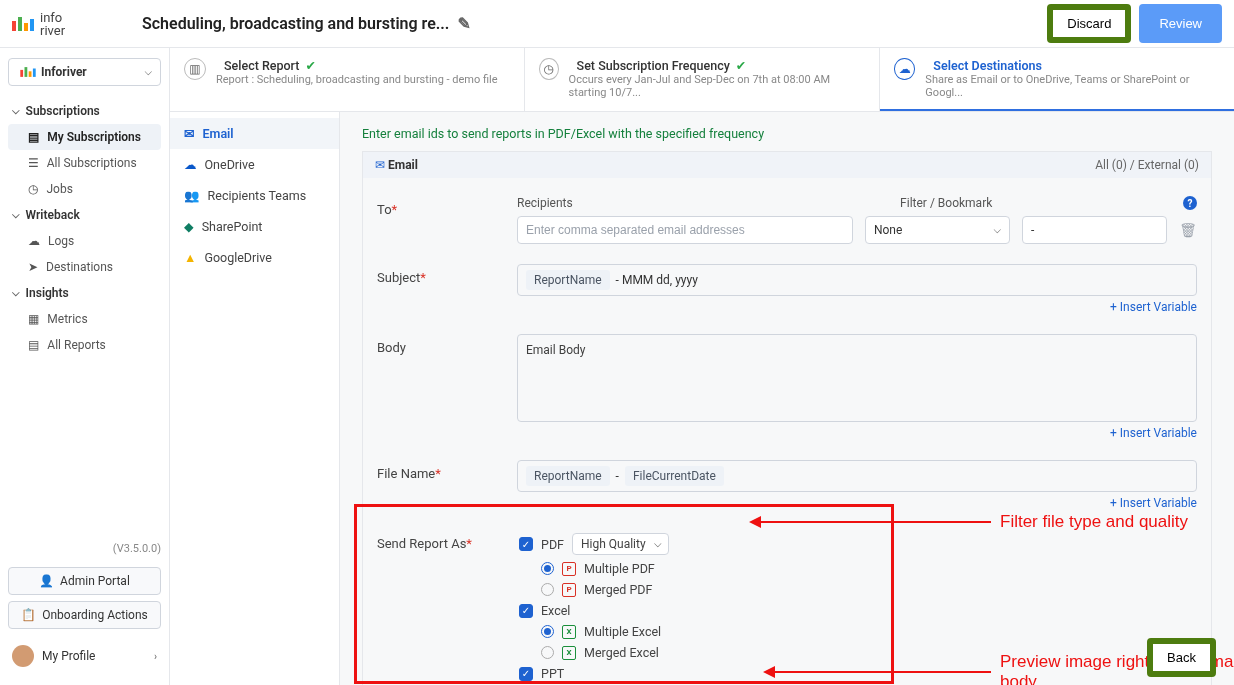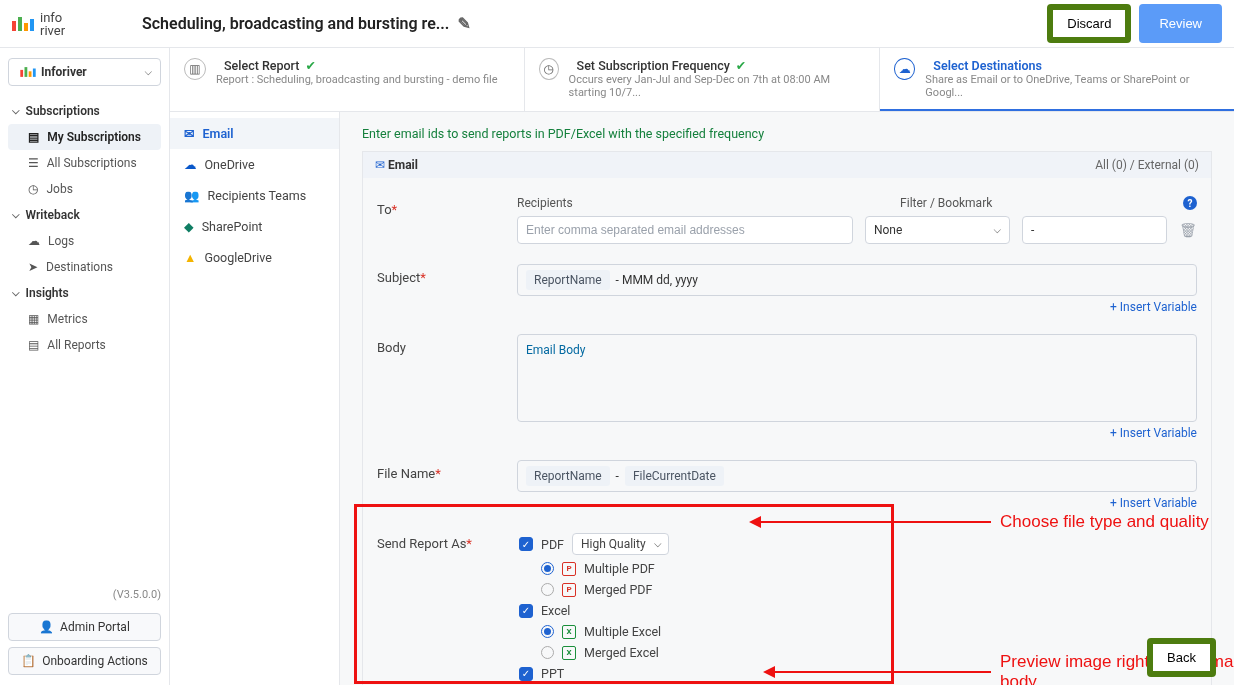--- a/index.html
+++ b/index.html
@@ -96,21 +96,21 @@
   .form-label{width:140px;color:#444;font-size:13px;padding-top:6px;}
   .req{color:#d93025;}
   .form-body{flex:1;}
   .col-hdr{font-size:12px;color:#555;padding-bottom:4px;}
   .input, .select {
     border:1px solid #d0d5dd;border-radius:4px;padding:6px 8px;font-size:12px;width:100%;background:#fff;
   }
   .input::placeholder{color:#9aa1ab;}
   .chip{display:inline-block;background:#eef2f7;color:#4b5563;padding:3px 8px;border-radius:3px;font-size:12px;}
   .chip-wrap{border:1px solid #d0d5dd;border-radius:4px;padding:5px 8px;display:flex;align-items:center;gap:6px;flex-wrap:wrap;}
-  .textarea{border:1px solid #d0d5dd;border-radius:4px;padding:8px;min-height:88px;font-size:12px;color:#0369a1;}
+  .textarea{border:1px solid #d0d5dd;border-radius:4px;padding:8px;min-height:88px;font-size:12px;color:#404040;}
   .link-actions{text-align:right;font-size:12px;color:#1e62d0;padding-top:4px;}
   .link-actions span{cursor:pointer;}
 
   .checkbox, .radio{display:flex;align-items:center;gap:8px;font-size:12.5px;color:#444;padding:3px 0;}
   .cb{width:14px;height:14px;border:1.5px solid #1e62d0;border-radius:3px;display:inline-flex;align-items:center;justify-content:center;background:#1e62d0;color:#fff;font-size:10px;}
   .rb{width:13px;height:13px;border:1.5px solid #1e62d0;border-radius:50%;display:inline-flex;align-items:center;justify-content:center;}
   .rb.sel::after{content:'';width:7px;height:7px;border-radius:50%;background:#1e62d0;}
   .rb.unsel{border-color:#aaa;}
   .small-select{border:1px solid #d0d5dd;border-radius:4px;padding:3px 22px 3px 8px;font-size:12px;background:#fff;display:inline-flex;align-items:center;gap:8px;position:relative;}
   .small-select .caret{position:absolute;right:6px;color:#555;}
@@ -216,20 +216,27 @@
     <div class="leftnav-spacer"></div>
     <div class="version">(V3.5.0.0)</div>
     <div class="left-btn">
         <span class="icon">👤</span>
         <span>Admin Portal</span>
       </div>
     <div class="left-btn">
         <span class="icon">📋</span>
         <span>Onboarding Actions</span>
       </div>
+    <div class="profile-row">
+      <span class="profile-left">
+        <span class="avatar"></span>
+        <span>My Profile</span>
+      </span>
+      <span class="chev icon">›</span>
+    </div>
   </div>
 
   <div class="maincol">
     <div class="stepper">
       <div class="step">
         <span class="step-icon">▥</span>
         <div>
           <div class="step-title">
               <span>Select Report</span>
               <span class="check icon">✔</span>
@@ -390,21 +397,21 @@
                 <span>PPT</span>
               </div>
 
             </div>
           </div>
         </div>
 
         <div class="redbox" style="left:14px;top:392px;width:540px;height:180px;"></div>
         <div class="ann-arrow" style="left:409px;top:404px;"></div>
         <div class="ann-line" style="left:421px;top:409px;width:230px;"></div>
-        <div class="ann-text" style="left:660px;top:400px;">Choose file type and quality</div>
+        <div class="ann-text" style="left:660px;top:400px;">Filter file type and quality</div>
         <div class="ann-arrow" style="left:423px;top:554px;"></div>
         <div class="ann-line" style="left:435px;top:559px;width:216px;"></div>
         <div class="ann-text" style="left:660px;top:540px;width:260px;">Preview image right in the email body</div>
 
         <div class="footer">
           <button class="btn">Back</button>
         </div>
       </div>
     </div>
   </div>

